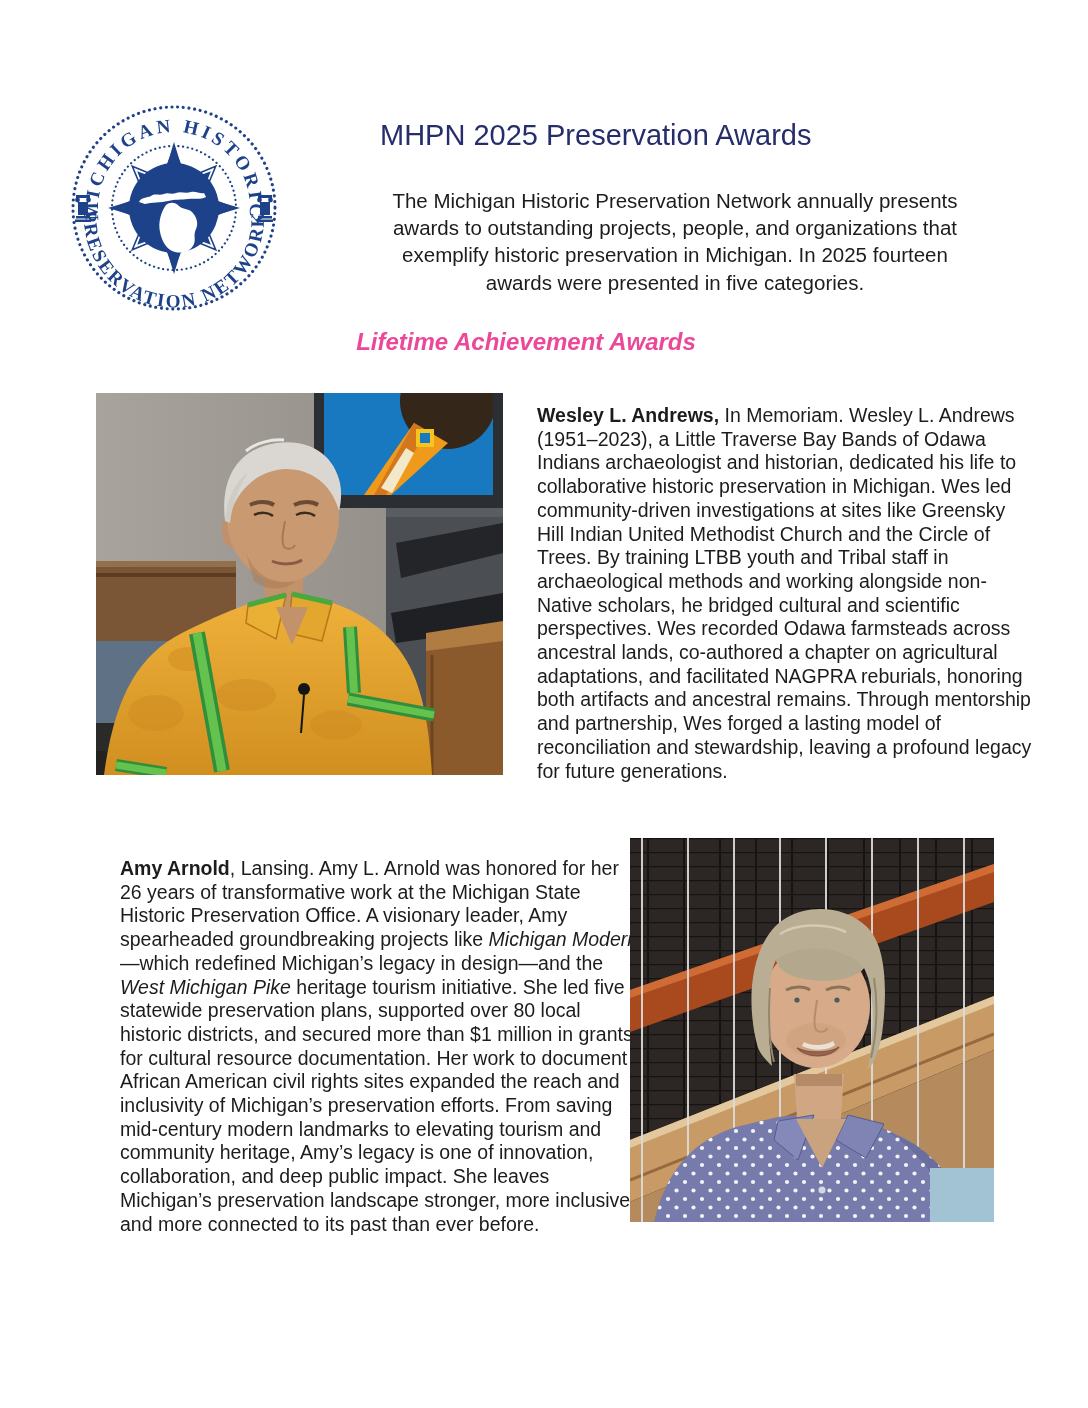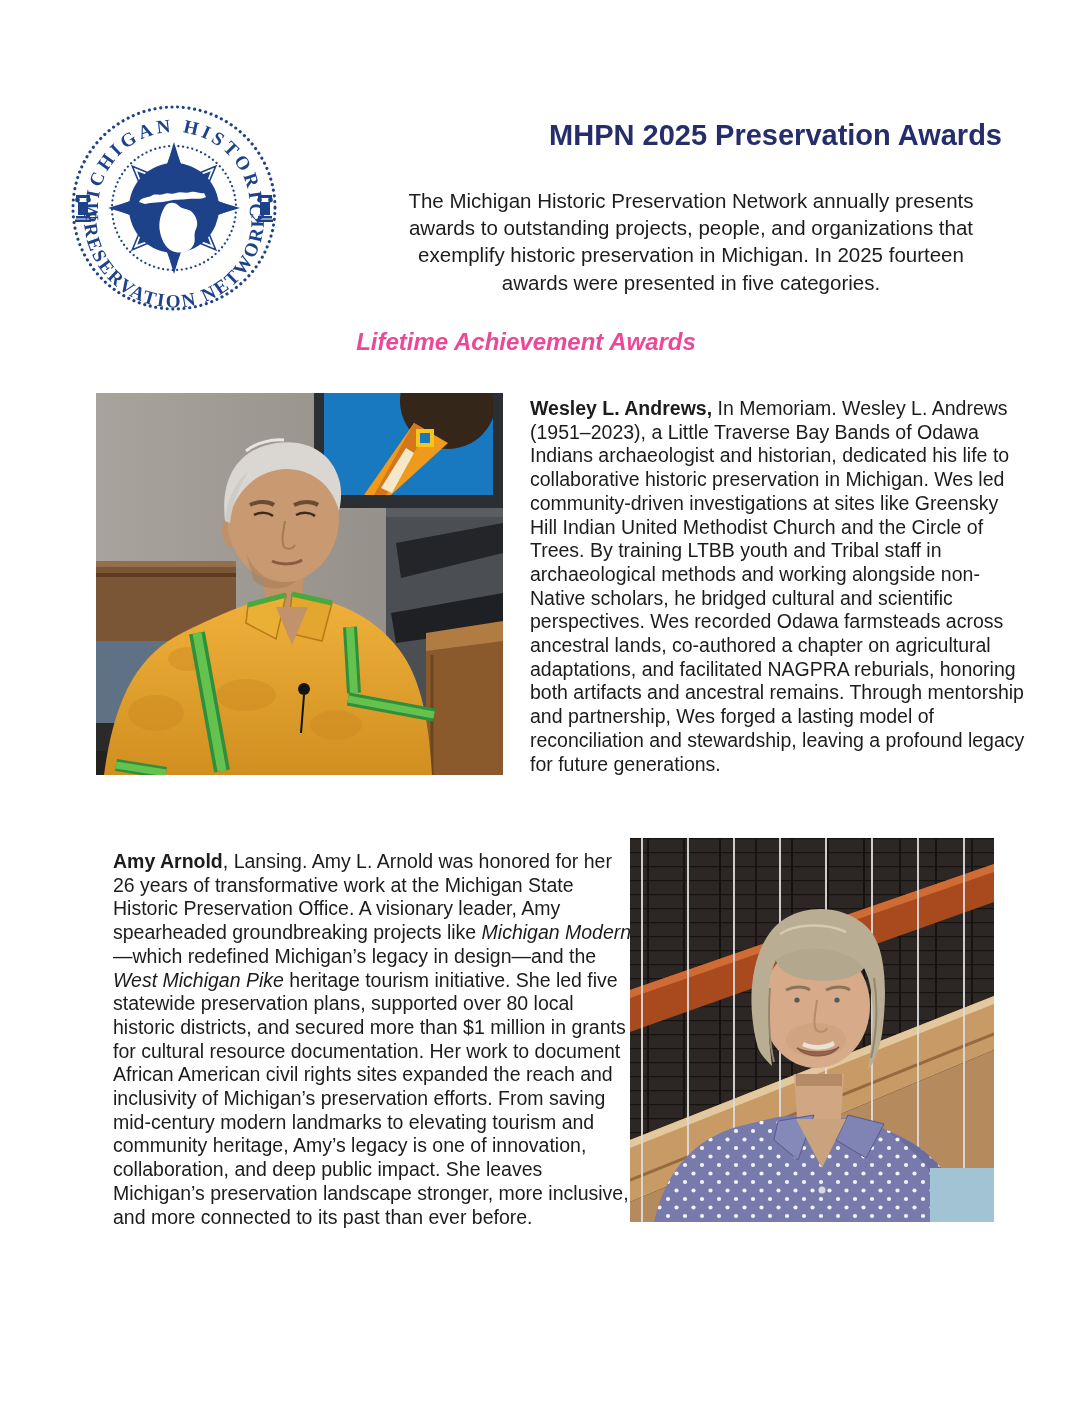--- a/index.html
+++ b/index.html
@@ -8,33 +8,33 @@
     width:1088px;height:1408px;
     background:#ffffff;
     font-family:"Liberation Sans","DejaVu Sans",sans-serif;
     color:#1c1c1c;
     overflow:hidden;
   }
   .abs{position:absolute;}
   .logo-box{left:67px;top:101px;width:214px;height:214px;}
   .doc-title{
     left:380px;top:100px;width:622px;
-    text-align:right;font-size:29px;font-weight:700;color:#252d6b;
+    text-align:left;font-size:29px;font-weight:400;color:#252d6b;
   }
   .intro{
-    left:380px;top:166px;width:622px;
+    left:364px;top:166px;width:622px;
     text-align:center;font-size:20.5px;line-height:27.4px;
     white-space:pre-line;color:#1c1c1c;
   }
   .section-heading{
     left:96px;top:308px;width:860px;
     text-align:center;font-size:24px;font-weight:700;font-style:italic;color:#ec4899;
   }
   .body-text{
-    font-size:19.5px;line-height:23.7px;color:#1c1c1c;margin:9px;
+    font-size:19.5px;line-height:23.7px;color:#1c1c1c;margin:16px;
   }
   .wesley-photo{left:96px;top:393px;width:407px;height:382px;}
   .wesley-text{left:521px;top:388px;width:498px;}
   .amy-text{left:104px;top:841px;width:520px;}
   .amy-photo{left:630px;top:838px;width:364px;height:384px;}
   .photo svg{display:block;width:100%;height:100%;}
   .seal-arc{font-family:"Liberation Serif","DejaVu Serif",serif;font-weight:700;}
 </style>
 </head>
 <body>

